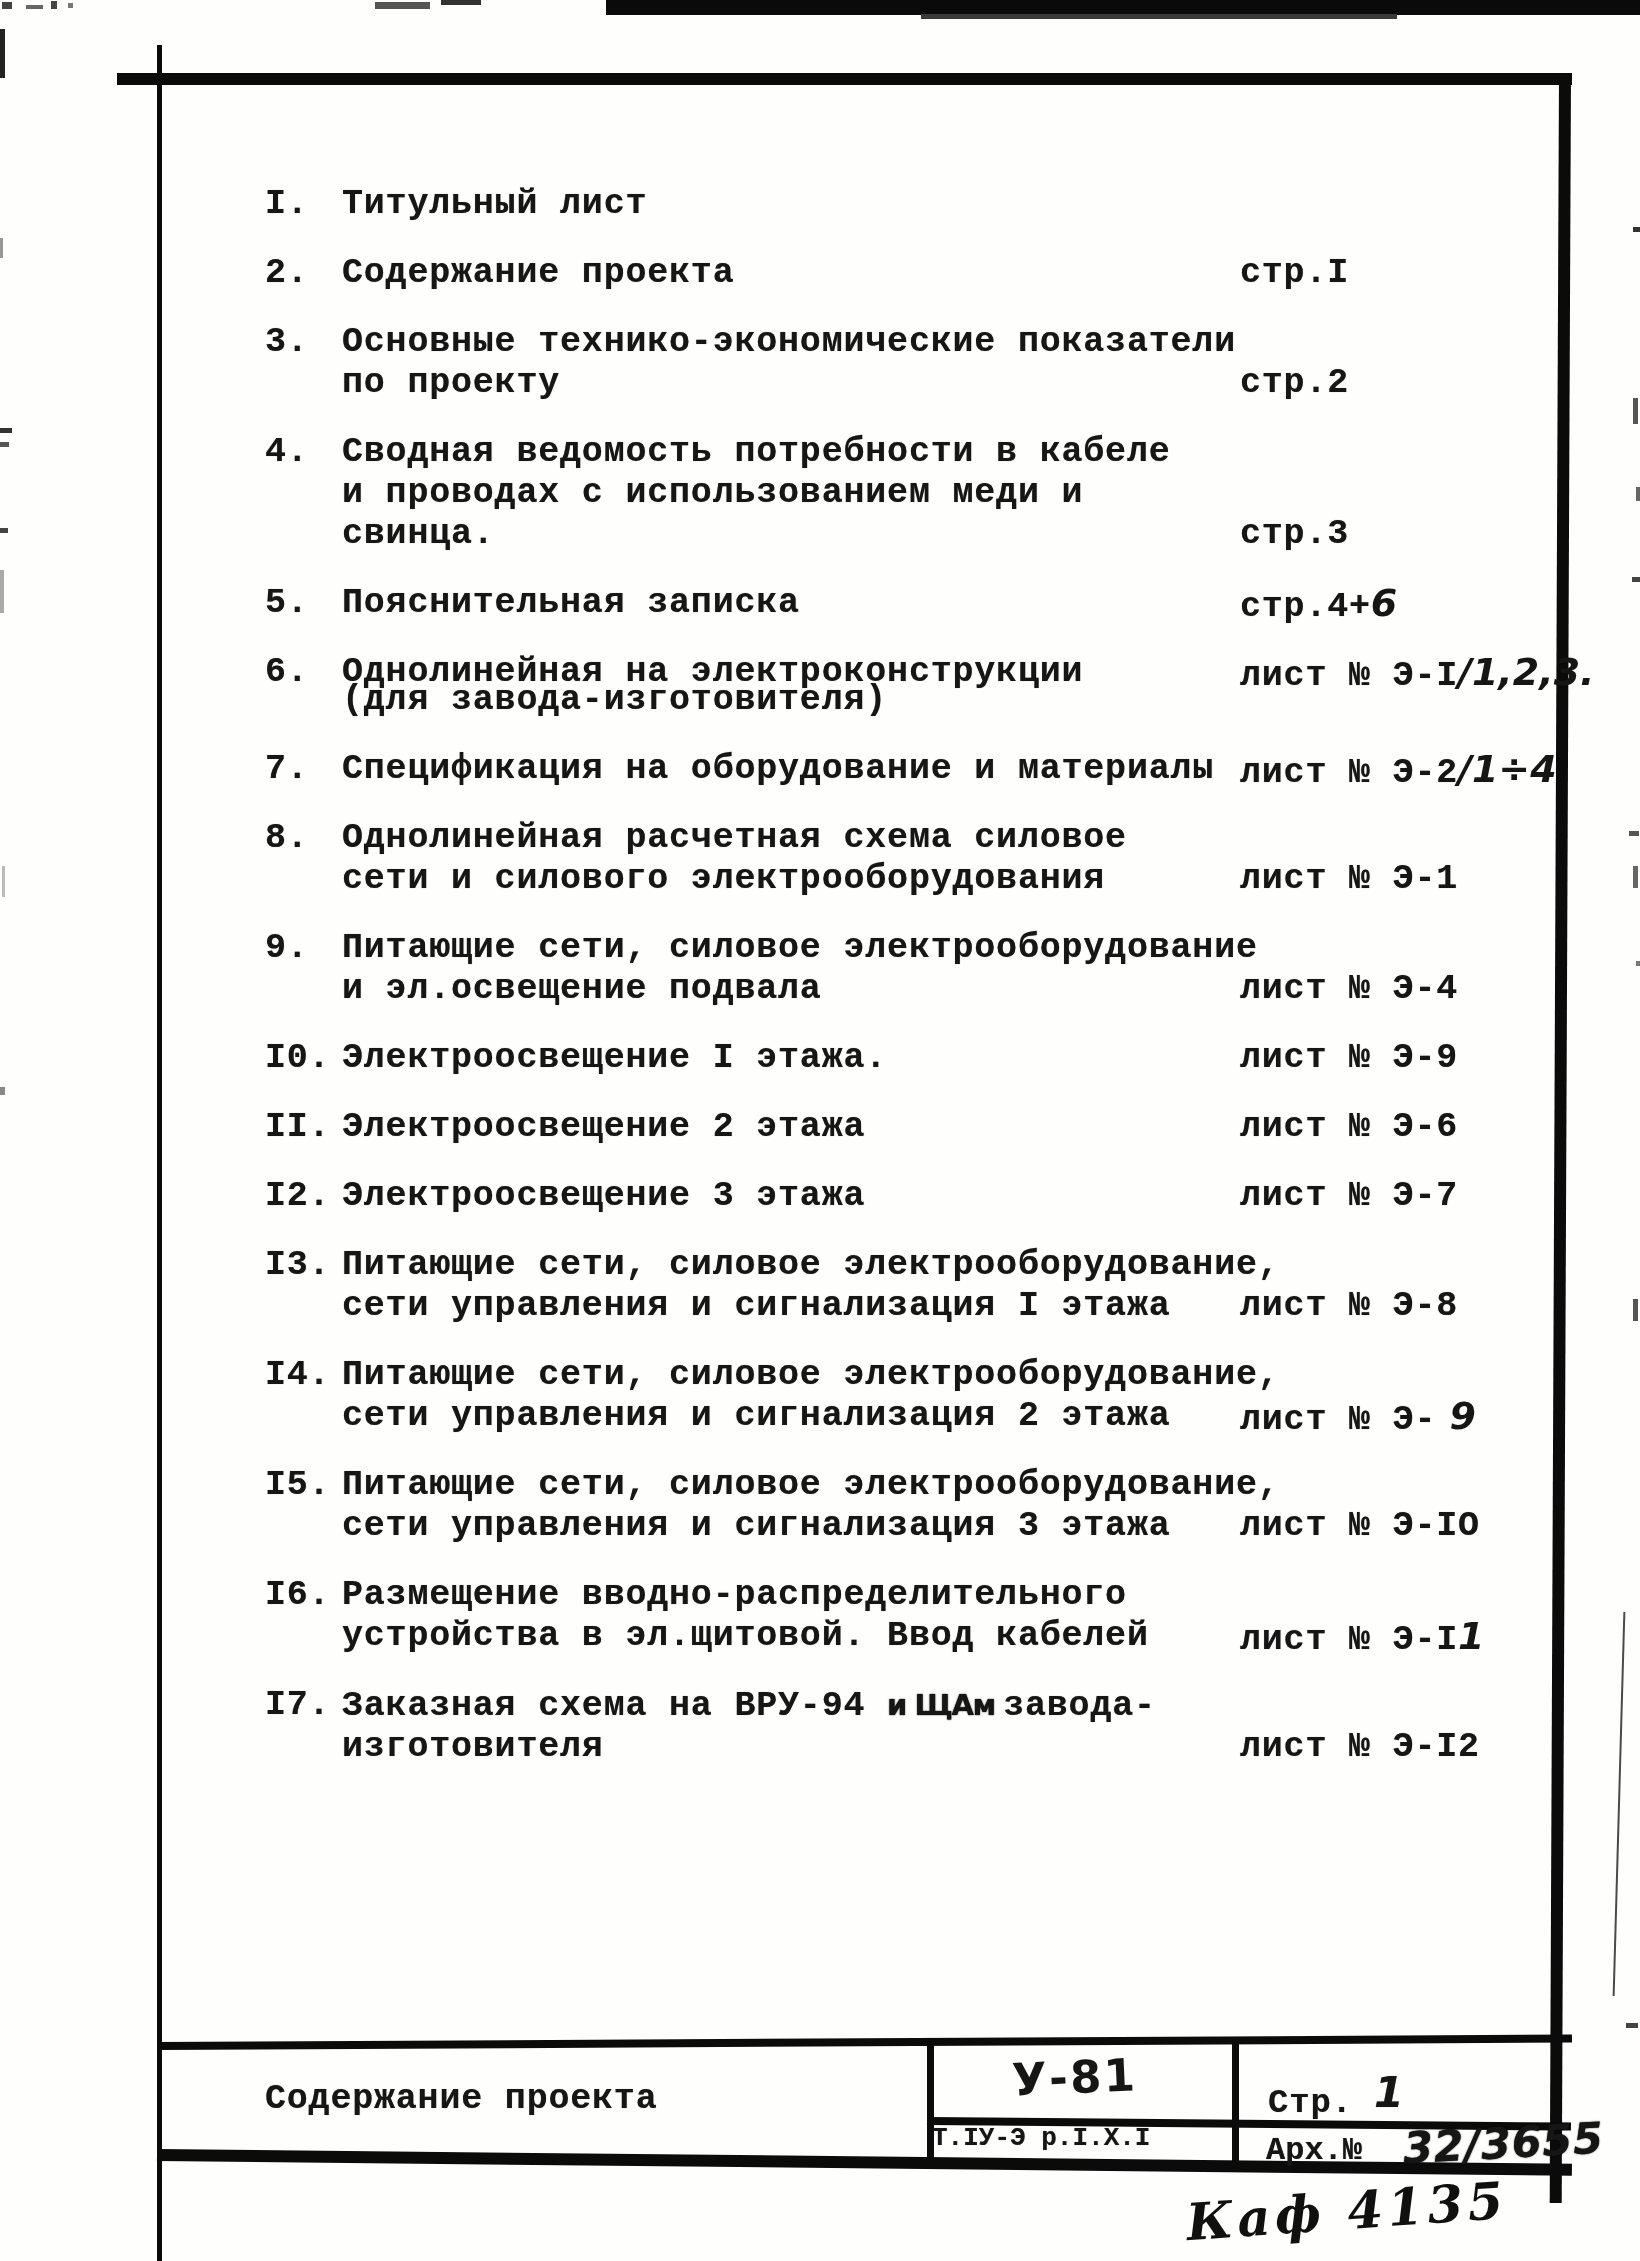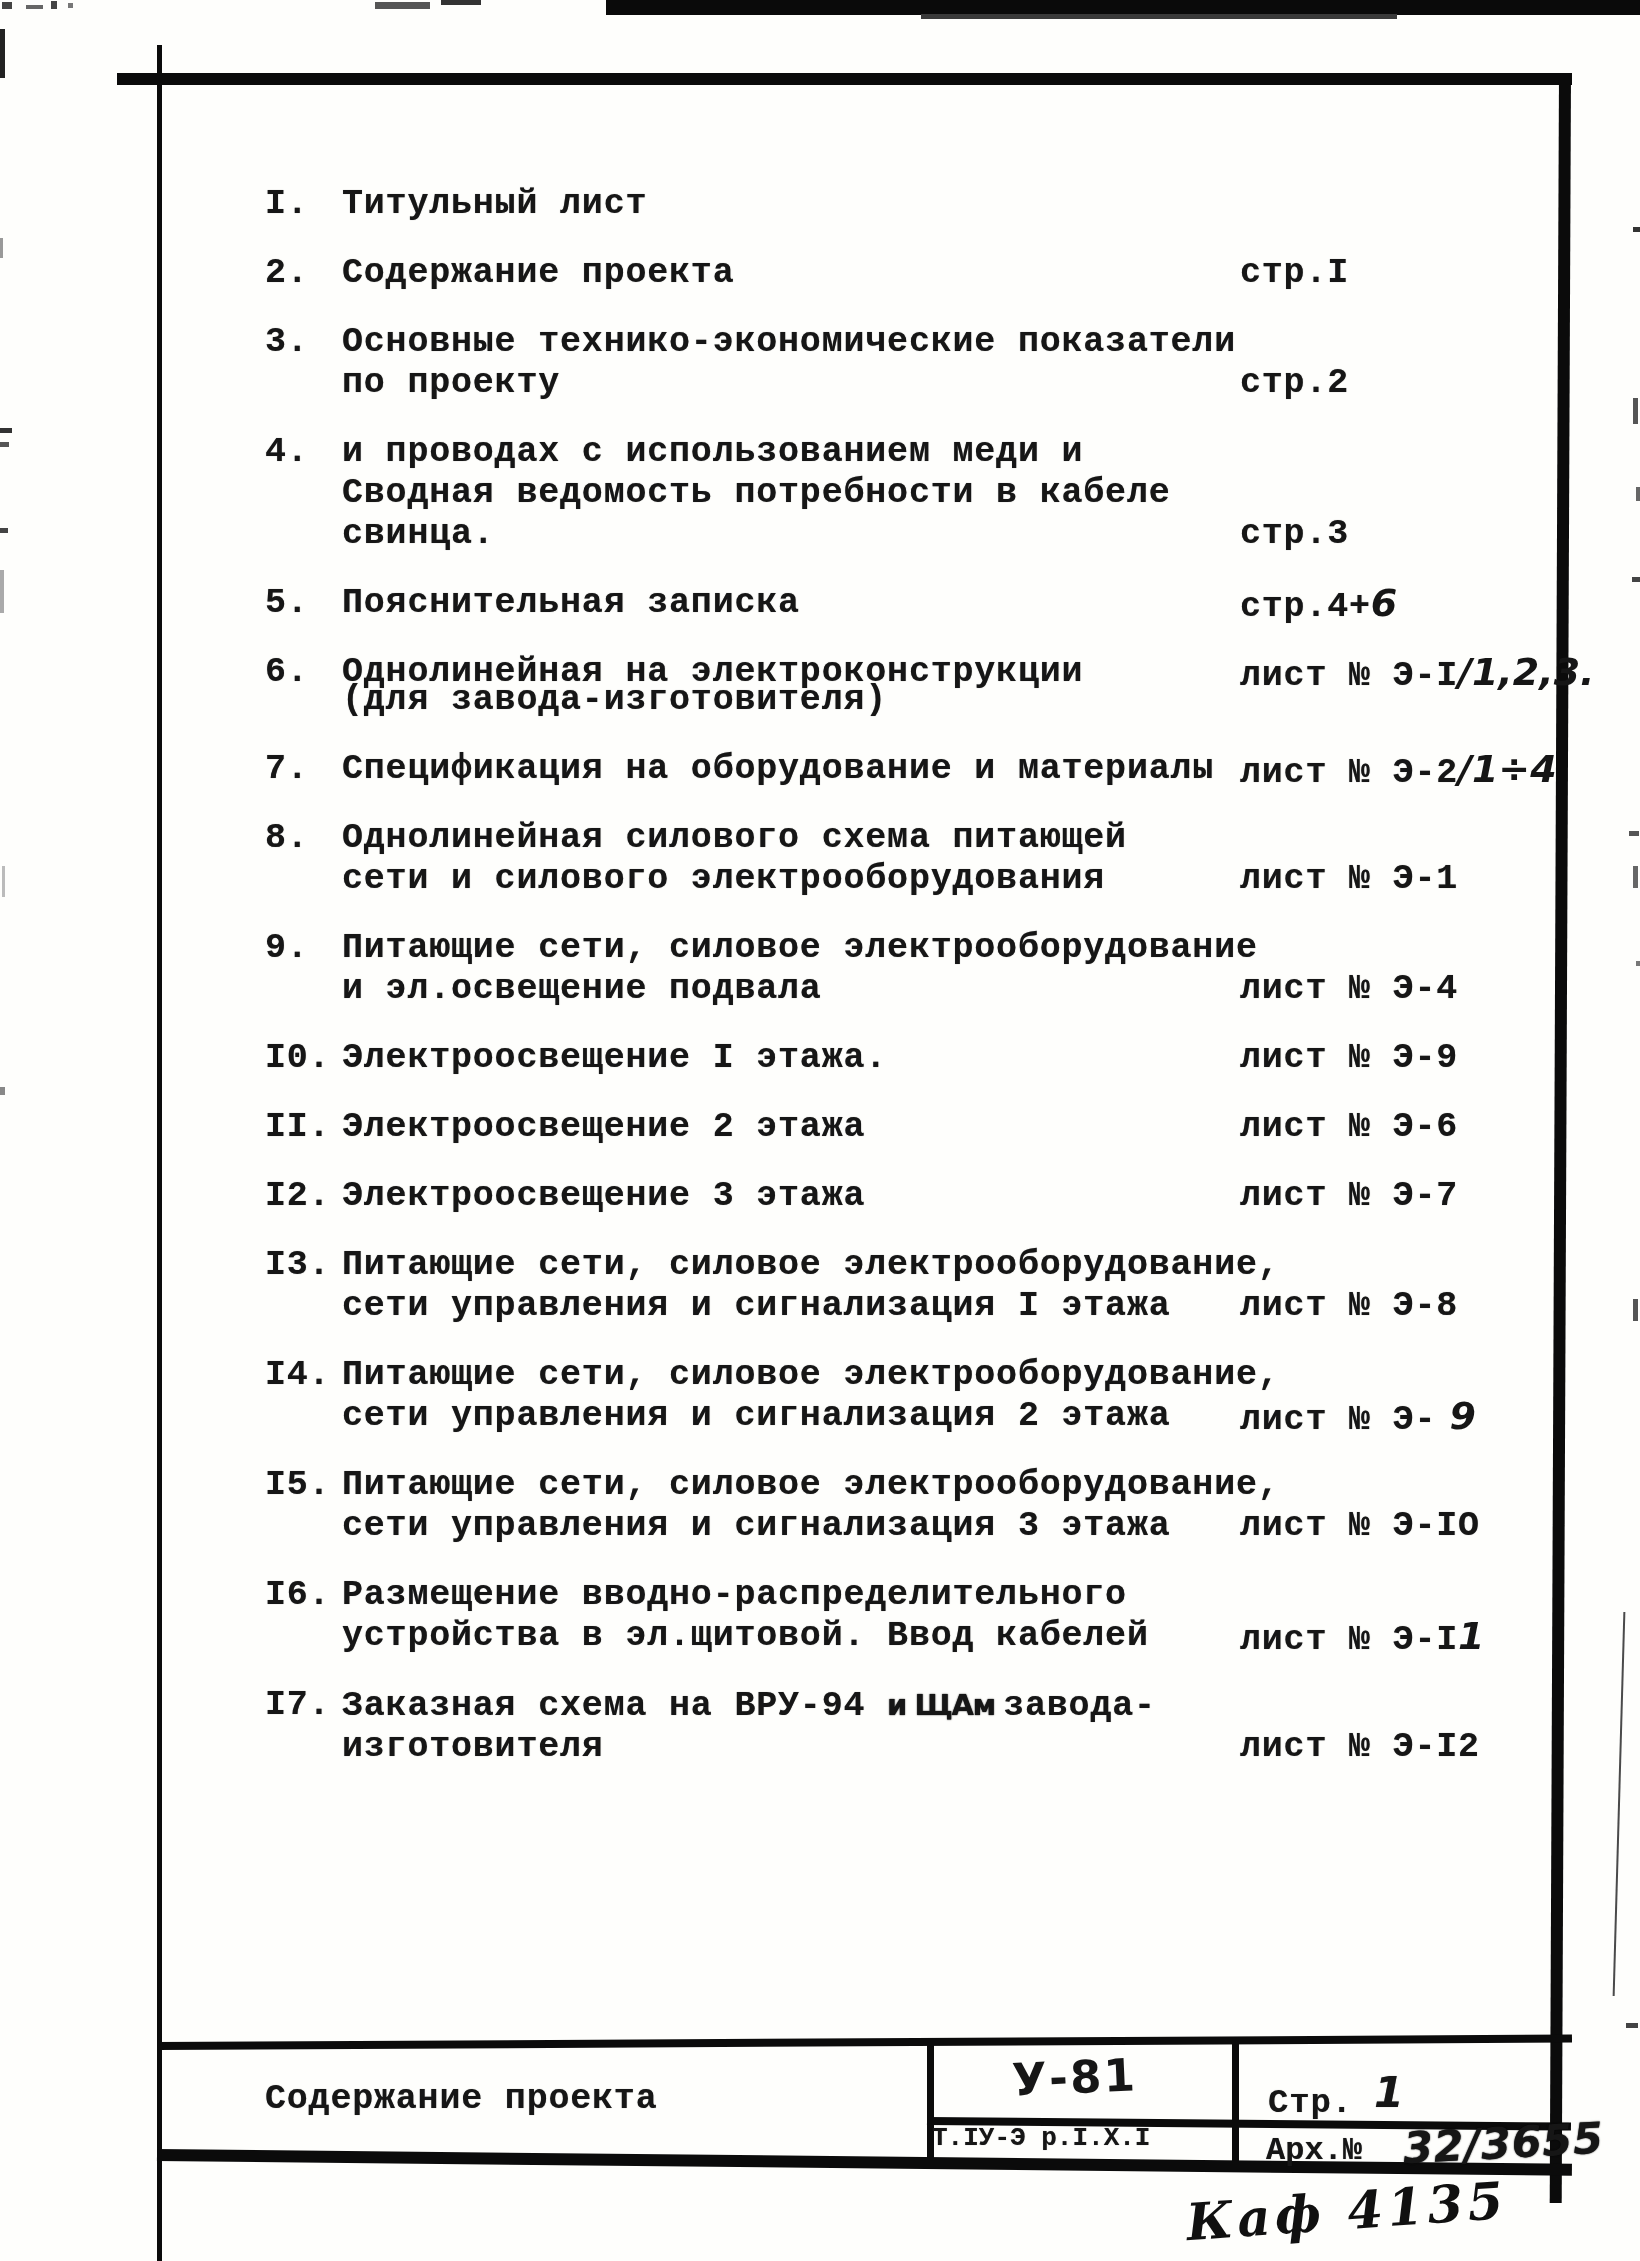--- a/index.html
+++ b/index.html
@@ -98,40 +98,40 @@
         <span class="num typed">2.</span>
         <div class="line"><span class="typed">Содержание проекта</span><span class="ref"><span class="typed">стр.I</span></span></div>
       </div>
       <div class="item">
         <span class="num typed">3.</span>
         <div class="line"><span class="typed">Основные технико-экономические показатели</span></div>
         <div class="line"><span class="typed">по проекту</span><span class="ref"><span class="typed">стр.2</span></span></div>
       </div>
       <div class="item">
         <span class="num typed">4.</span>
+        <div class="line"><span class="typed">Сводная ведомость потребности в кабеле</span></div>
         <div class="line"><span class="typed">и проводах с использованием меди и</span></div>
-        <div class="line"><span class="typed">Сводная ведомость потребности в кабеле</span></div>
         <div class="line"><span class="typed">свинца.</span><span class="ref"><span class="typed">стр.3</span></span></div>
       </div>
       <div class="item">
         <span class="num typed">5.</span>
         <div class="line"><span class="typed">Пояснительная записка</span><span class="ref"><span class="typed">стр.4+</span><span class="hand">6</span></span></div>
       </div>
       <div class="item">
         <span class="num typed">6.</span>
         <div class="line"><span class="typed">Однолинейная на электроконструкции</span><span class="ref"><span class="typed">лист № Э-I</span><span class="hand">/1,2,3.</span></span></div>
         <div class="line tight"><span class="typed">(для завода-изготовителя)</span></div>
       </div>
       <div class="item">
         <span class="num typed">7.</span>
         <div class="line"><span class="typed">Спецификация на оборудование и материалы</span><span class="ref"><span class="typed">лист № Э-2</span><span class="hand">/1÷4</span></span></div>
       </div>
       <div class="item">
         <span class="num typed">8.</span>
-        <div class="line"><span class="typed">Однолинейная силового схема питающей</span></div>
+        <div class="line"><span class="typed">Однолинейная расчетная схема силовое</span></div>
         <div class="line"><span class="typed">сети и силового электрооборудования</span><span class="ref"><span class="typed">лист № Э-1</span></span></div>
       </div>
       <div class="item">
         <span class="num typed">9.</span>
         <div class="line"><span class="typed">Питающие сети, силовое электрооборудование</span></div>
         <div class="line"><span class="typed">и эл.освещение подвала</span><span class="ref"><span class="typed">лист № Э-4</span></span></div>
       </div>
       <div class="item">
         <span class="num typed">I0.</span>
         <div class="line"><span class="typed">Электроосвещение I этажа.</span><span class="ref"><span class="typed">лист № Э-9</span></span></div>

